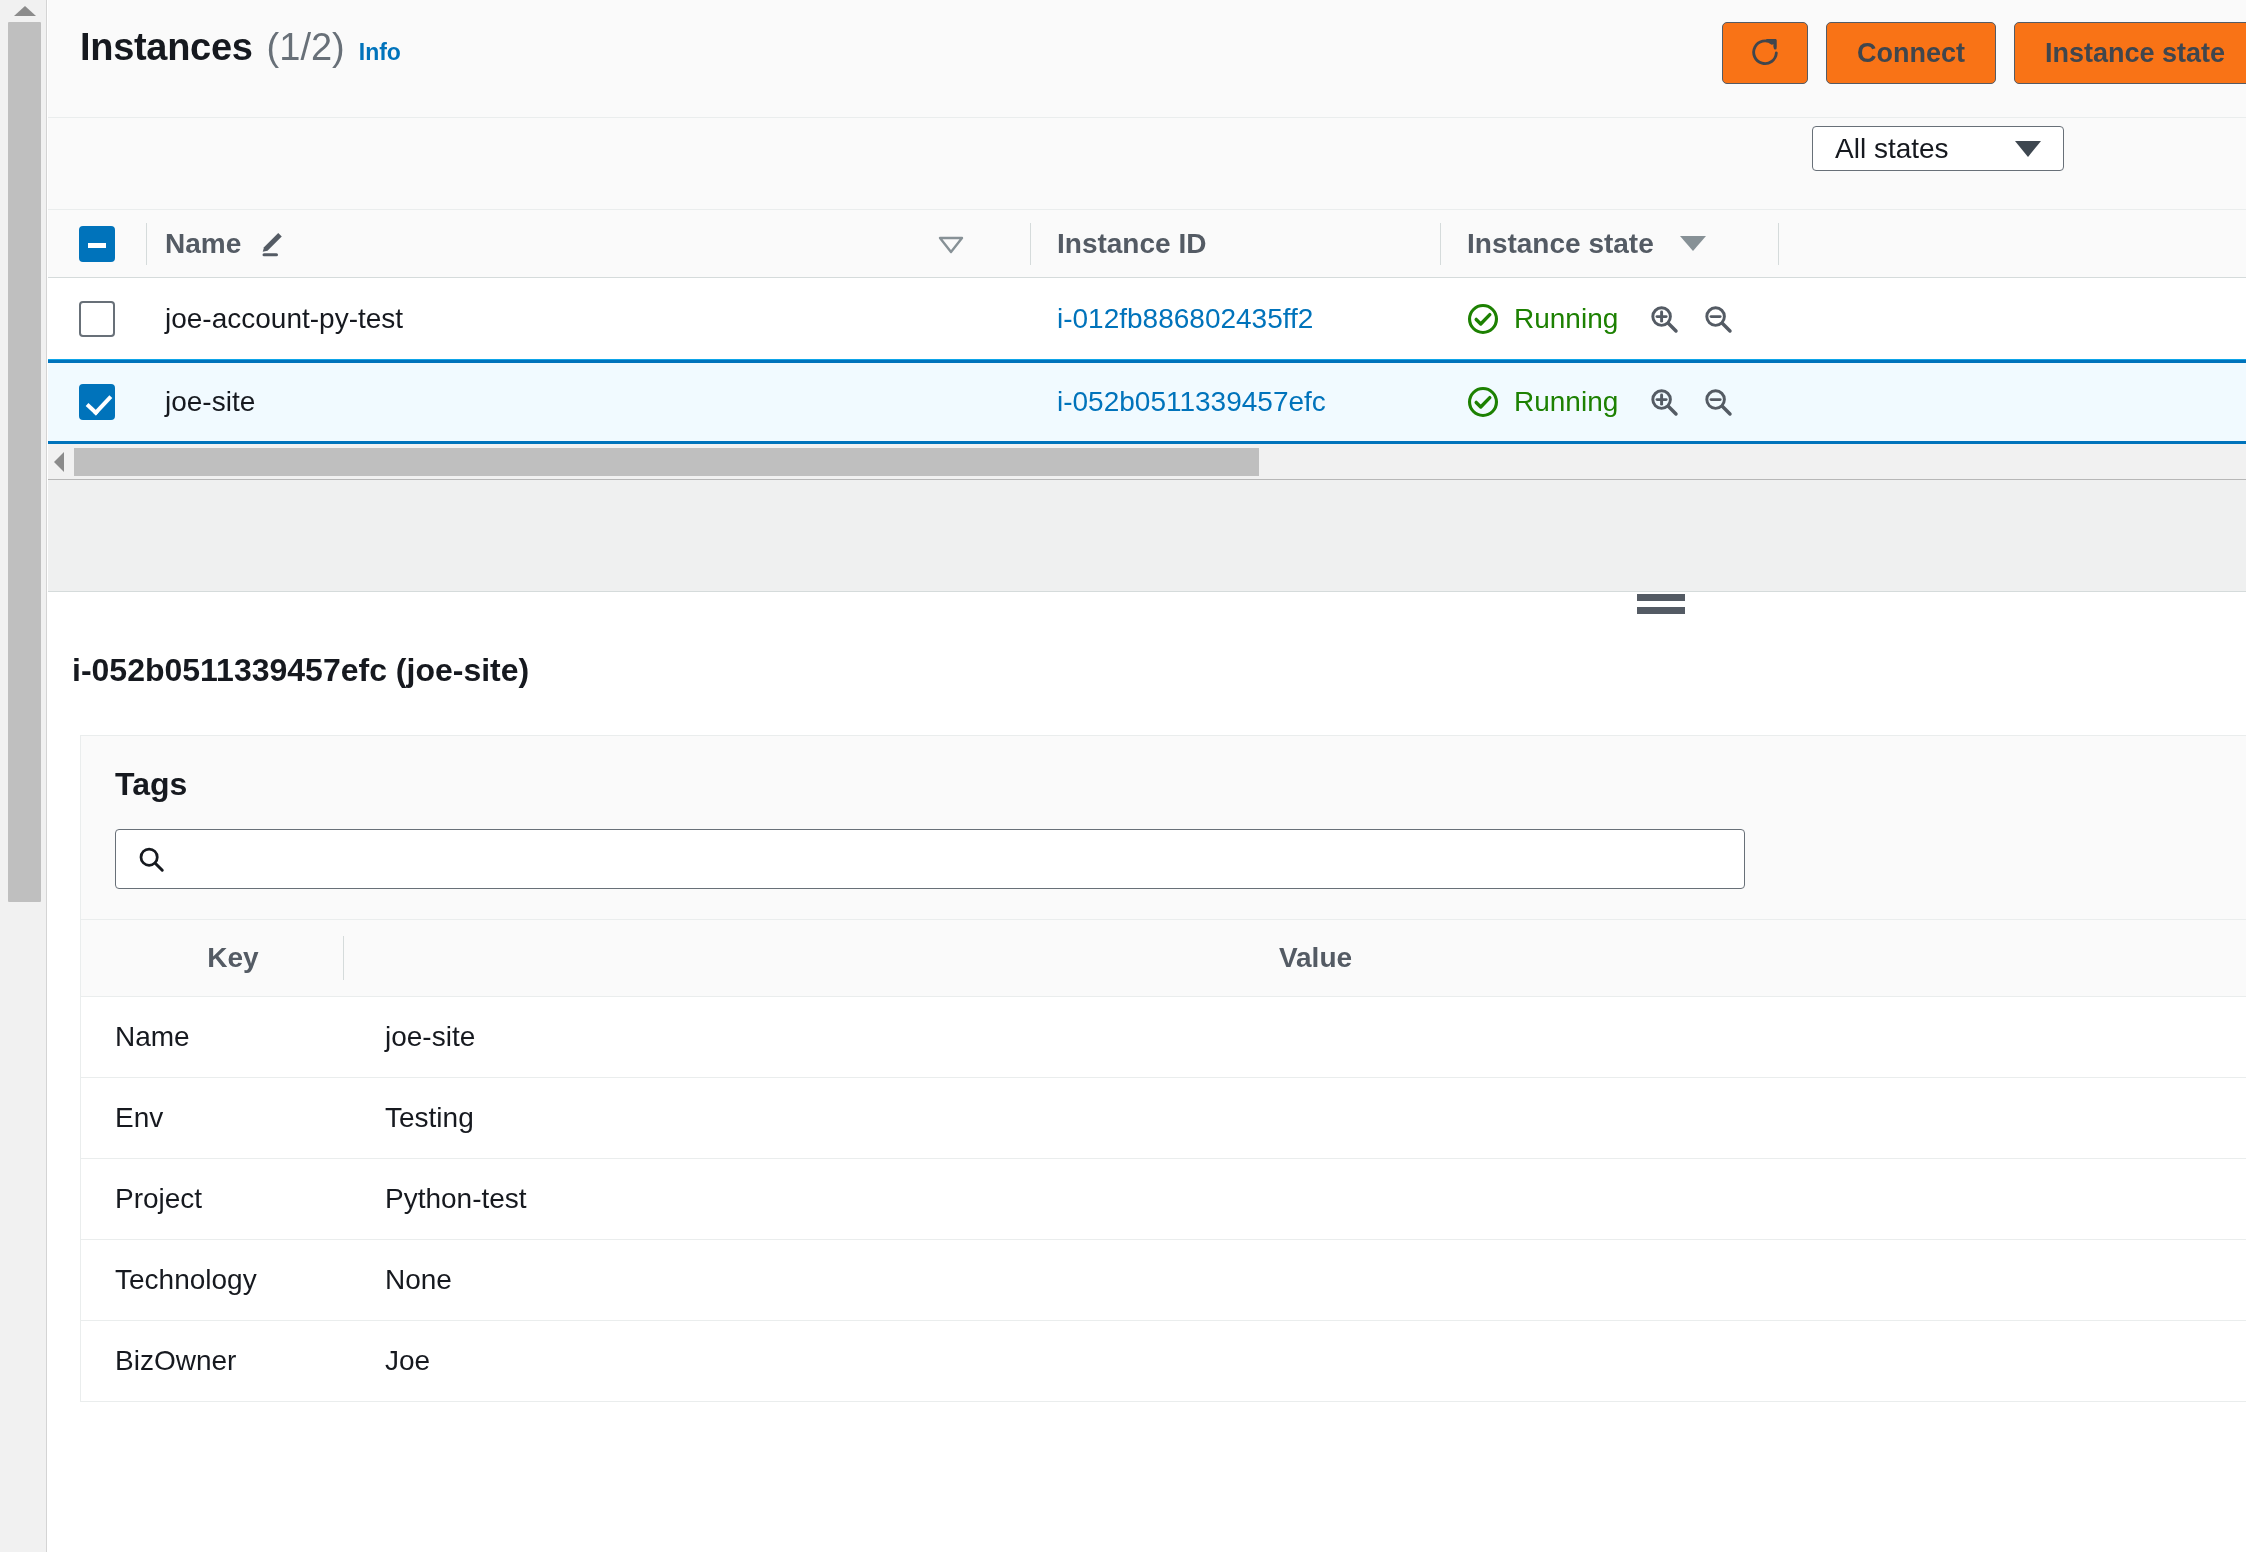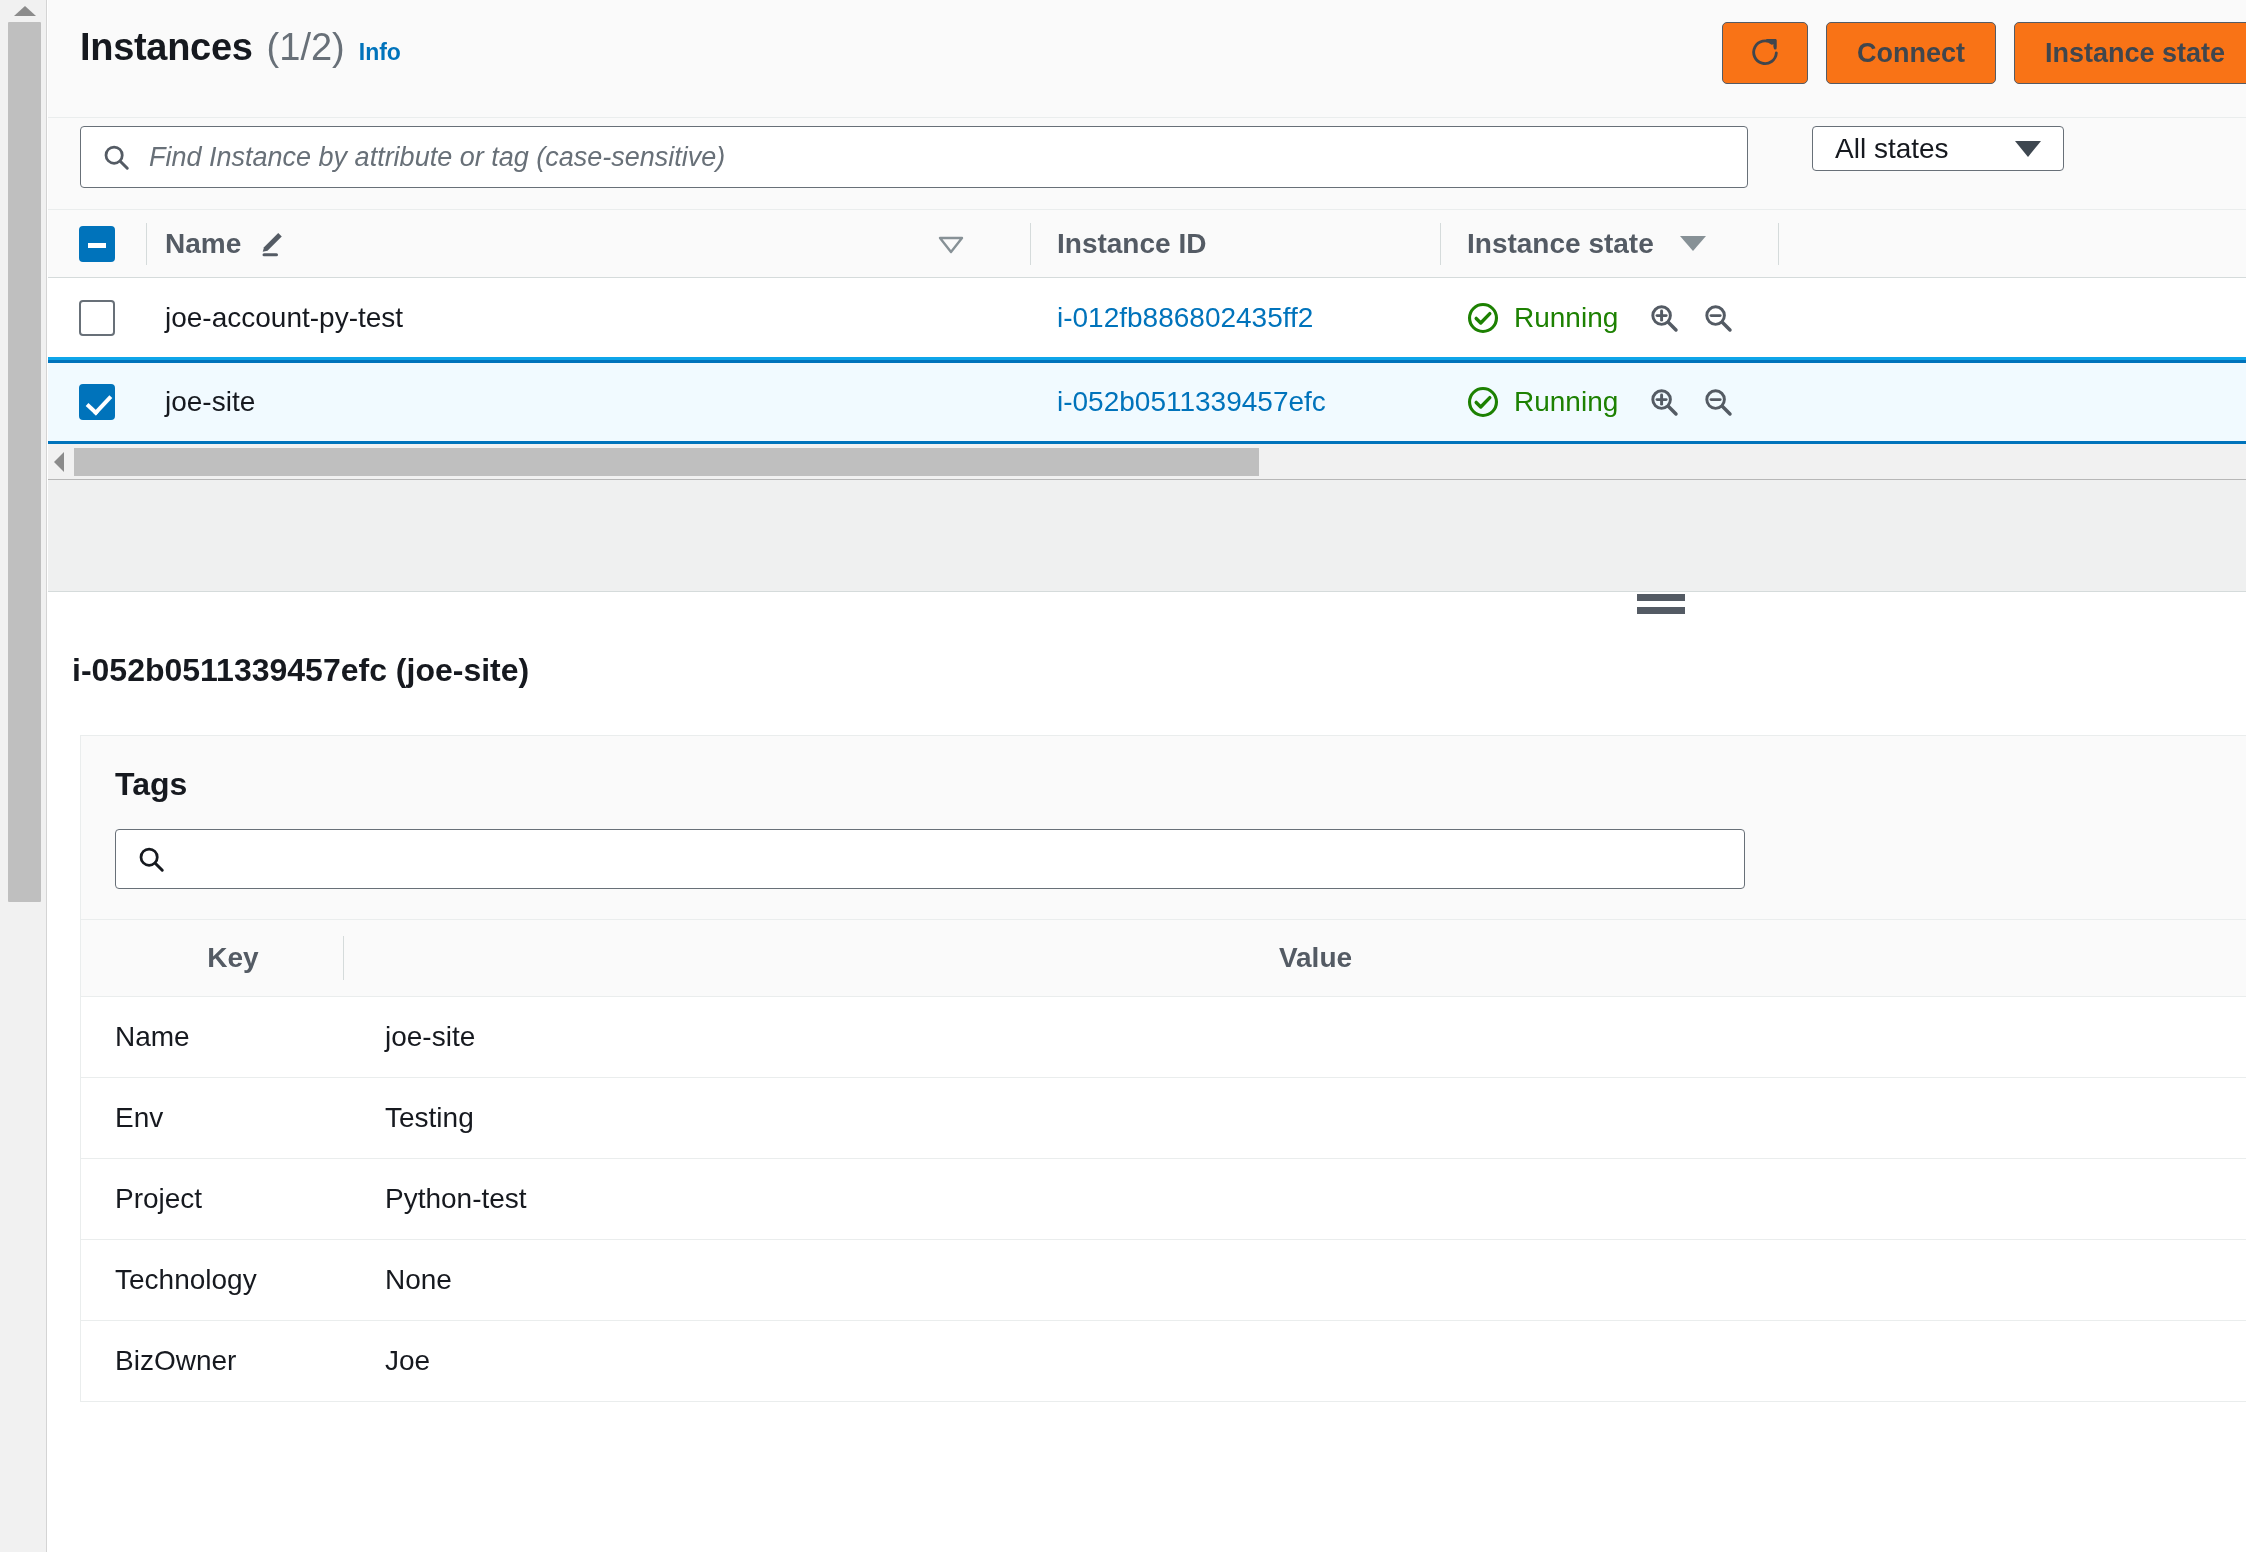--- a/index.html
+++ b/index.html
@@ -83,21 +83,21 @@
   }
   .caret-down {
     width: 0; height: 0; border-left: 13px solid transparent;
     border-right: 13px solid transparent; border-top: 16px solid #3e4750;
   }
 
   
   .inst-table { position: relative; background: #ffffff; }
   .inst-row {
     position: relative; display: flex; align-items: center;
-    height: 82px; border-bottom: 3px solid #0ea5e9;
+    height: 82px; border-bottom: 1px solid #0ea5e9;
   }
   .inst-row.header-row { height: 68px; background: #fafafa; border-bottom: 1px solid #d5dbdb; }
   .inst-row.selected { background: #f1faff; border-top: 3px solid #0073bb; border-bottom: 3px solid #0073bb; height: 84px; }
 
   .c-check { width: 98px; display: flex; align-items: center; justify-content: center; }
   .c-name  { flex: 0 0 790px; display: flex; align-items: center; gap: 18px; }
   .c-sort  { flex: 0 0 94px; display: flex; align-items: center; justify-content: flex-start; }
   .c-id    { flex: 0 0 410px; }
   .c-state { flex: 1; display: flex; align-items: center; gap: 16px; }
 
@@ -224,27 +224,20 @@
       <div class="btn">
         <span>Connect</span>
       </div>
       <div class="btn">
         <span>Instance state</span>
       </div>
     </div>
   </div>
 
   <div class="filter-bar">
-    <div class="search-box">
-      <svg class="search-icon" viewBox="0 0 24 24">
-        <circle cx="10.5" cy="10.5" r="6.5" fill="none" stroke="#545b64" stroke-width="2.2"></circle>
-        <line x1="15.4" y1="15.4" x2="21" y2="21" stroke="#545b64" stroke-width="2.4" stroke-linecap="round"></line>
-      </svg>
-      <input class="search-input" type="text" placeholder="Find Instance by attribute or tag (case-sensitive)" style="">
-    </div>
     <div class="states-select">
       <span>All states</span>
       <span class="caret-down"></span>
     </div>
   </div>
 
   <div class="inst-table">
 
     <div class="inst-row header-row">
       <div class="c-check">

